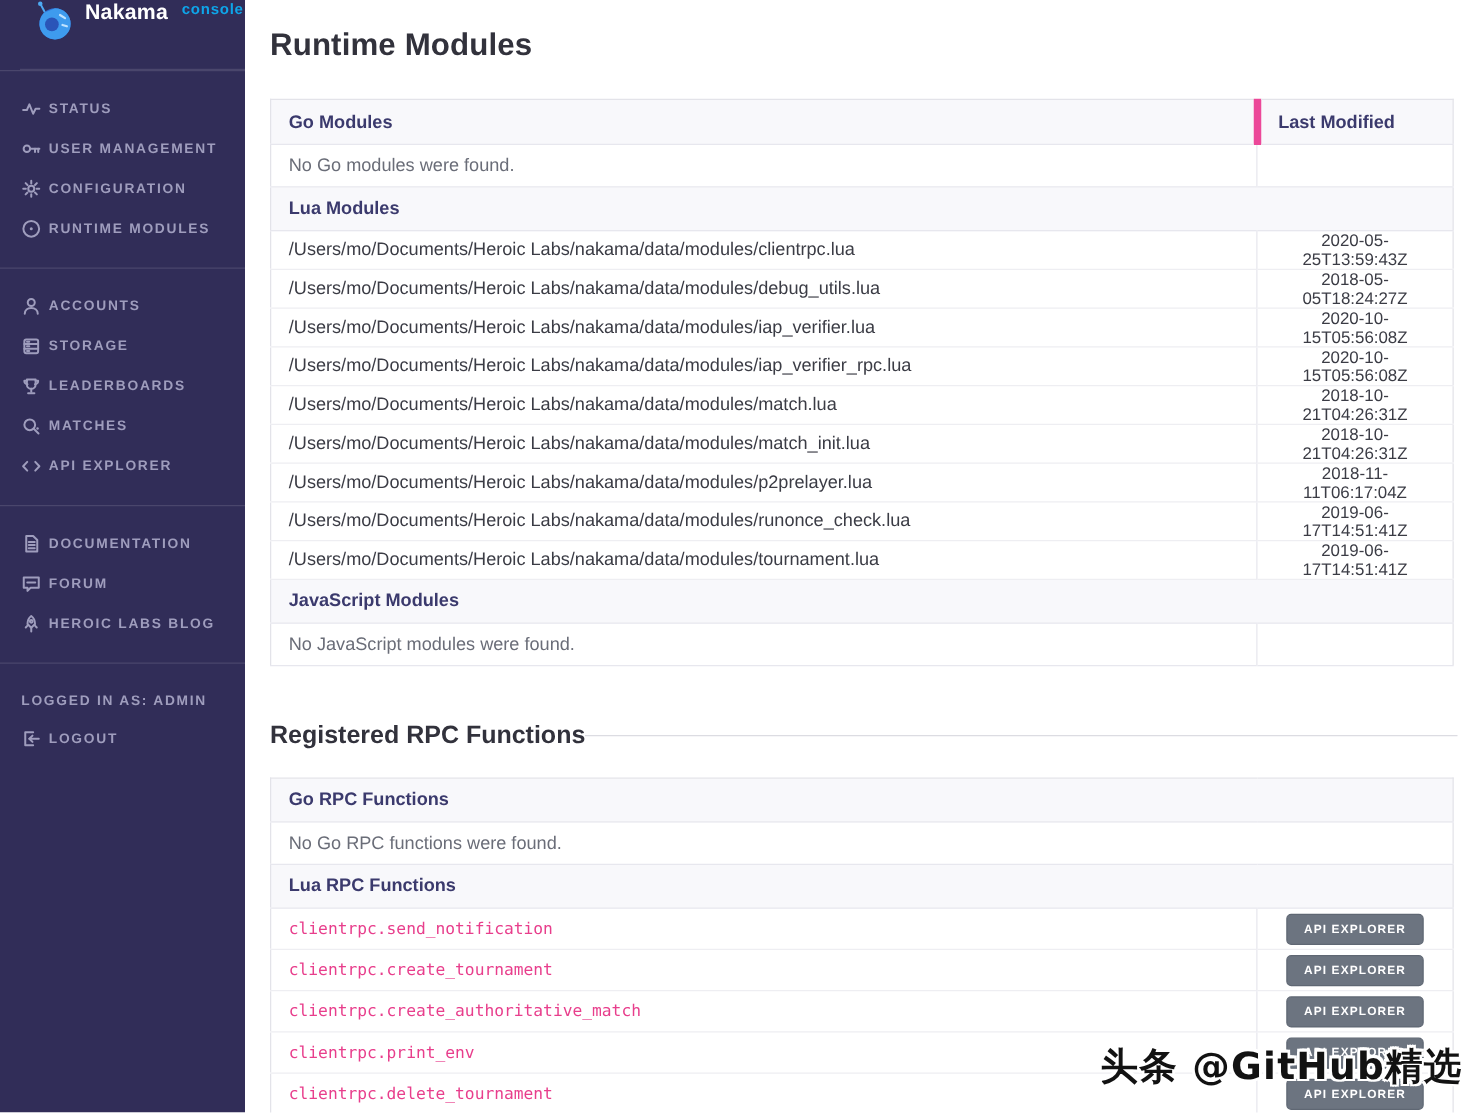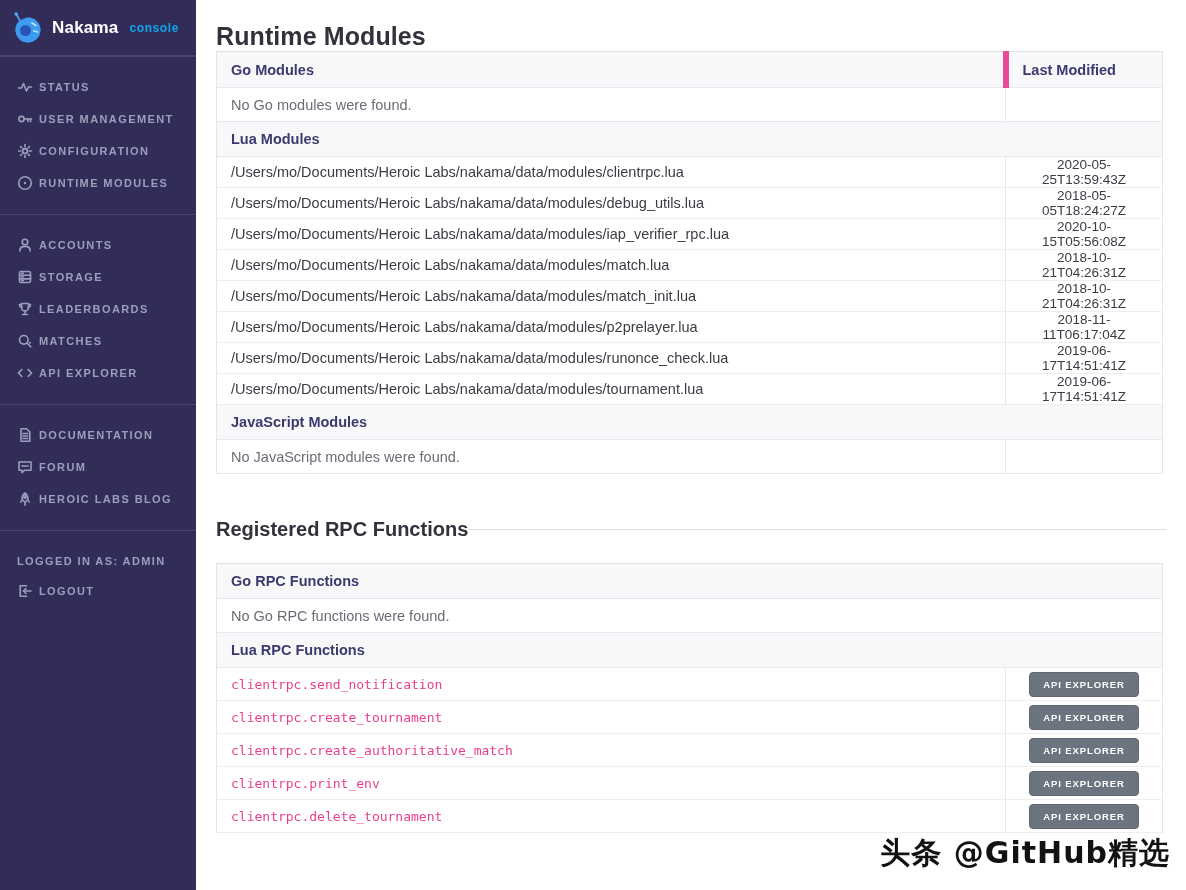--- a/index.html
+++ b/index.html
@@ -12,23 +12,24 @@
     color:#3b3c45;
   }
 
   
   .sidebar {
     position:absolute; left:0; top:0; width:196px; height:890px;
     background:#312d58;
     z-index:5;
   }
   .brand {
-    height:56px; display:flex; align-items:center; gap:9px;
+    height:56px; display:flex; align-items:flex-start; gap:9px;
     padding:0 13px;
     border-bottom:1px solid rgba(255,255,255,0.12);
+    margin-left:16px;
   }
   .brand-logo { width:30px; height:34px; flex:0 0 auto; }
   .brand-name { color:#ffffff; font-size:17px; font-weight:700; letter-spacing:0.2px; }
   .brand-suffix { color:#0ea5e9; font-size:12px; font-weight:700; letter-spacing:0.6px; margin-left:2px; }
 
   .nav-group { padding:14px 0 15px 0; }
   .nav-divider { border-bottom:1px solid rgba(255,255,255,0.12); margin:0; }
   .nav-item {
     height:32px; display:flex; align-items:center; gap:6px;
     padding:0 17px; cursor:pointer;
@@ -51,21 +52,21 @@
     margin:2px 0 0 0;
   }
   .section-title-row {
     display:flex; align-items:center; 
     margin:44px 0 22px 0;
   }
   .section-title { font-size:20px; font-weight:600; color:#32323c; white-space:nowrap; }
   .section-rule { flex:1; height:1px; background:#dcdce2; }
 
   table.grid {
-    width:946px; border-collapse:collapse; 
+    width:946px; border-collapse:collapse; margin-top:28px;
     border:1px solid #e3e3e9;
     background:#fff;
     table-layout:fixed;
   }
   table.grid.rpc { margin-top:0; }
   table.grid td, table.grid th {
     text-align:left; vertical-align:middle;
     padding:0 14px;
     font-weight:400;
   }
@@ -308,20 +309,24 @@
   <tr class="data-row">
     <td class="path-cell">/Users/mo/Documents/Heroic Labs/nakama/data/modules/clientrpc.lua</td>
     <td class="ts-cell">2020-05-25T13:59:43Z</td>
   </tr>
 
   <tr class="data-row">
     <td class="path-cell">/Users/mo/Documents/Heroic Labs/nakama/data/modules/debug_utils.lua</td>
     <td class="ts-cell">2018-05-05T18:24:27Z</td>
   </tr>
 
+  <tr class="data-row">
+    <td class="path-cell">/Users/mo/Documents/Heroic Labs/nakama/data/modules/iap_verifier.lua</td>
+    <td class="ts-cell">2020-10-15T05:56:08Z</td>
+  </tr>
 
   <tr class="data-row">
     <td class="path-cell">/Users/mo/Documents/Heroic Labs/nakama/data/modules/iap_verifier_rpc.lua</td>
     <td class="ts-cell">2020-10-15T05:56:08Z</td>
   </tr>
 
   <tr class="data-row">
     <td class="path-cell">/Users/mo/Documents/Heroic Labs/nakama/data/modules/match.lua</td>
     <td class="ts-cell">2018-10-21T04:26:31Z</td>
   </tr>

